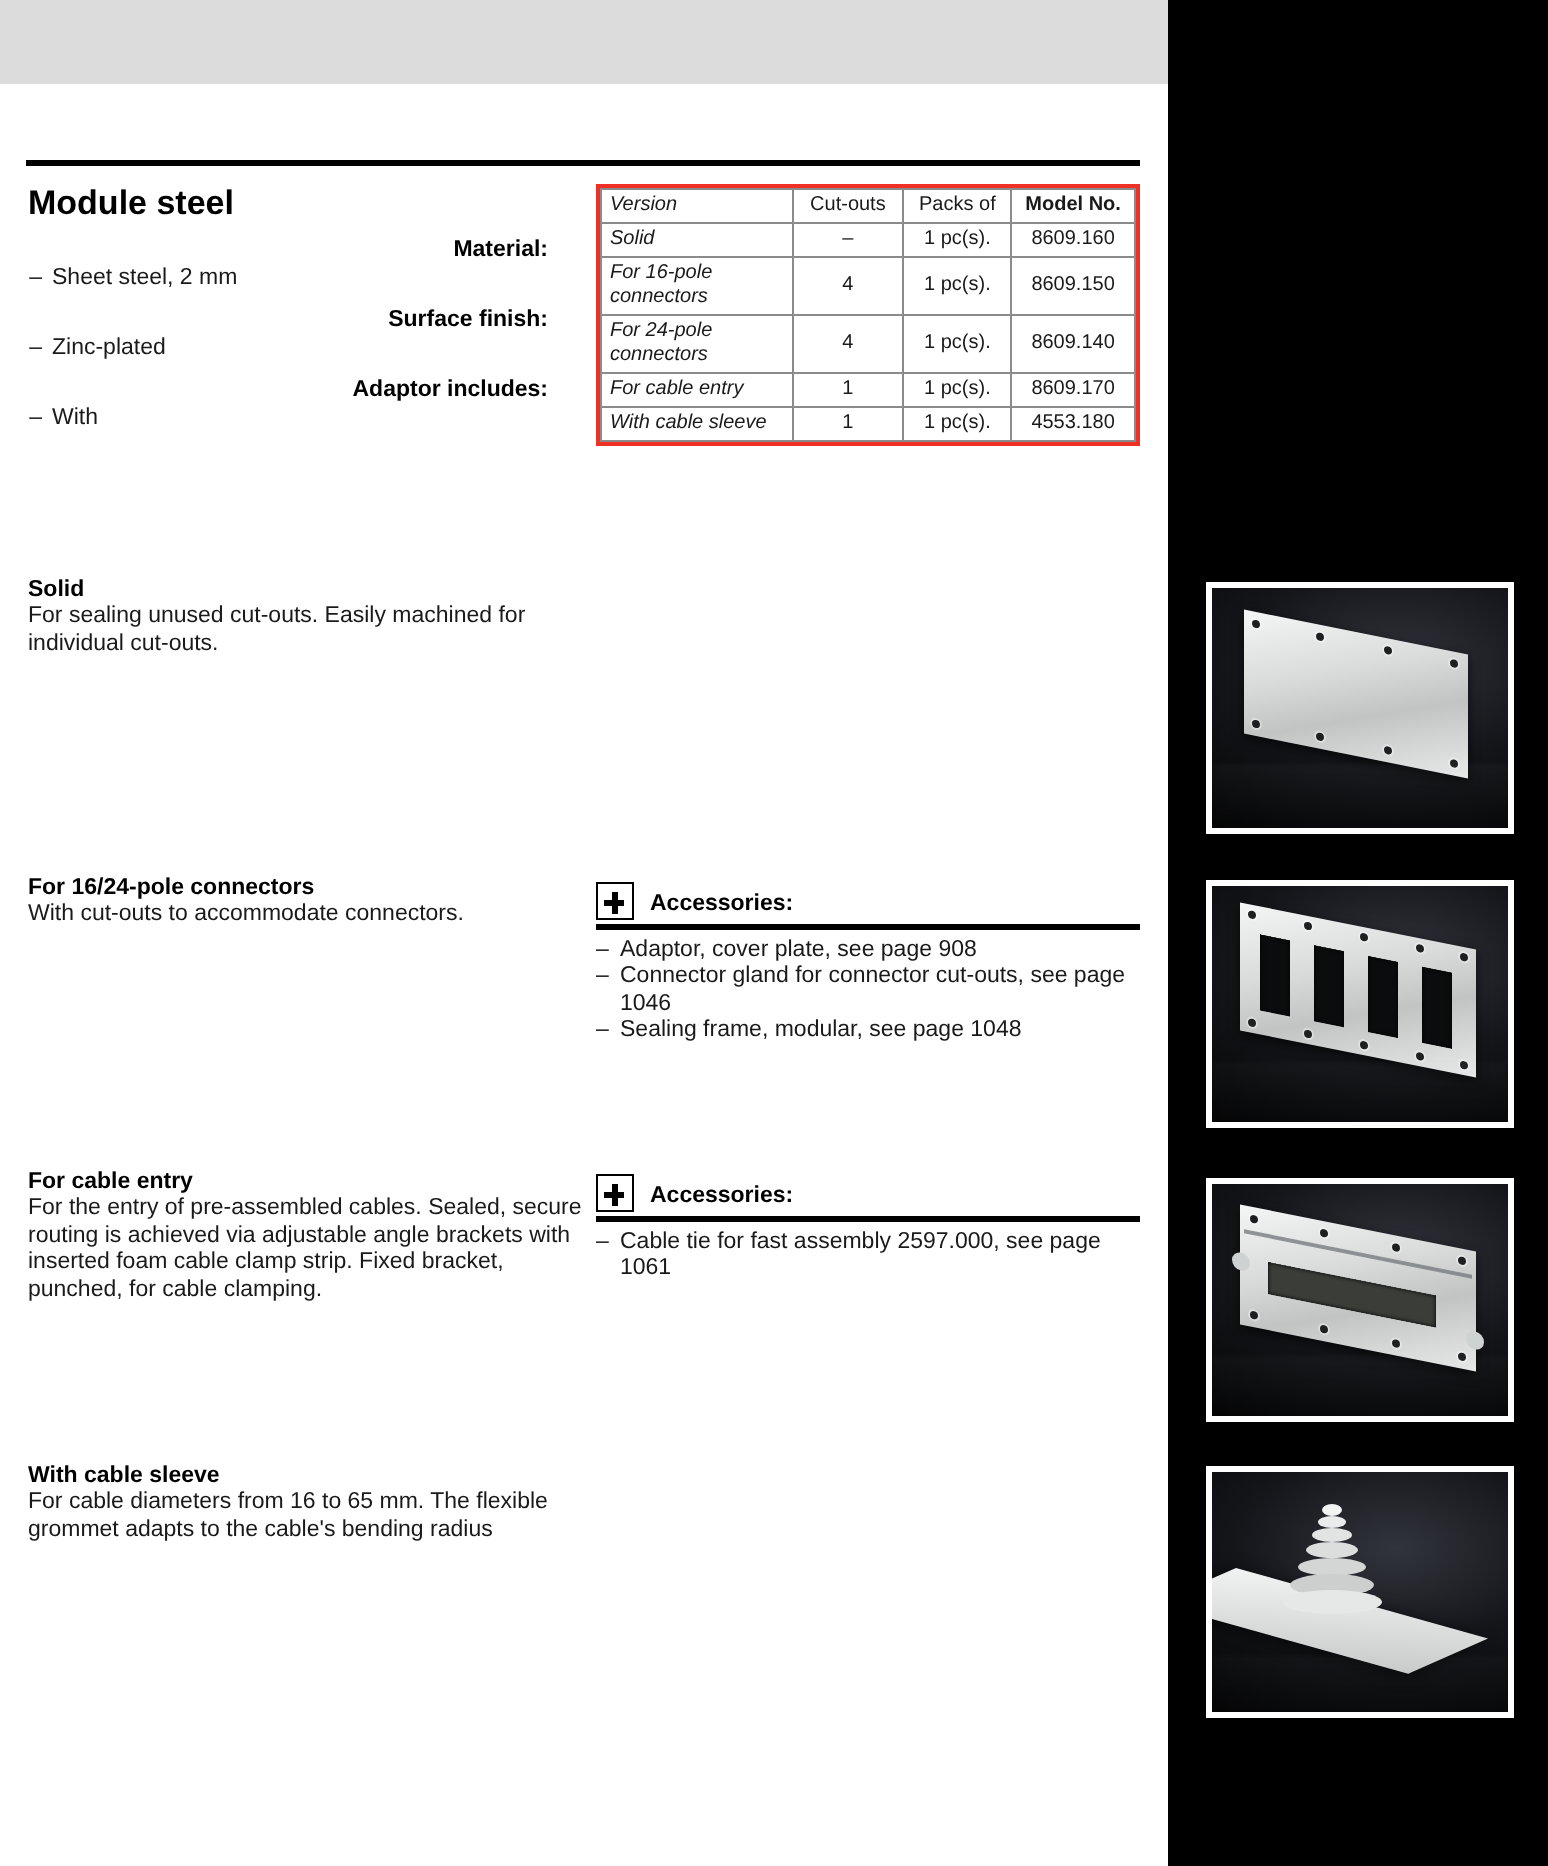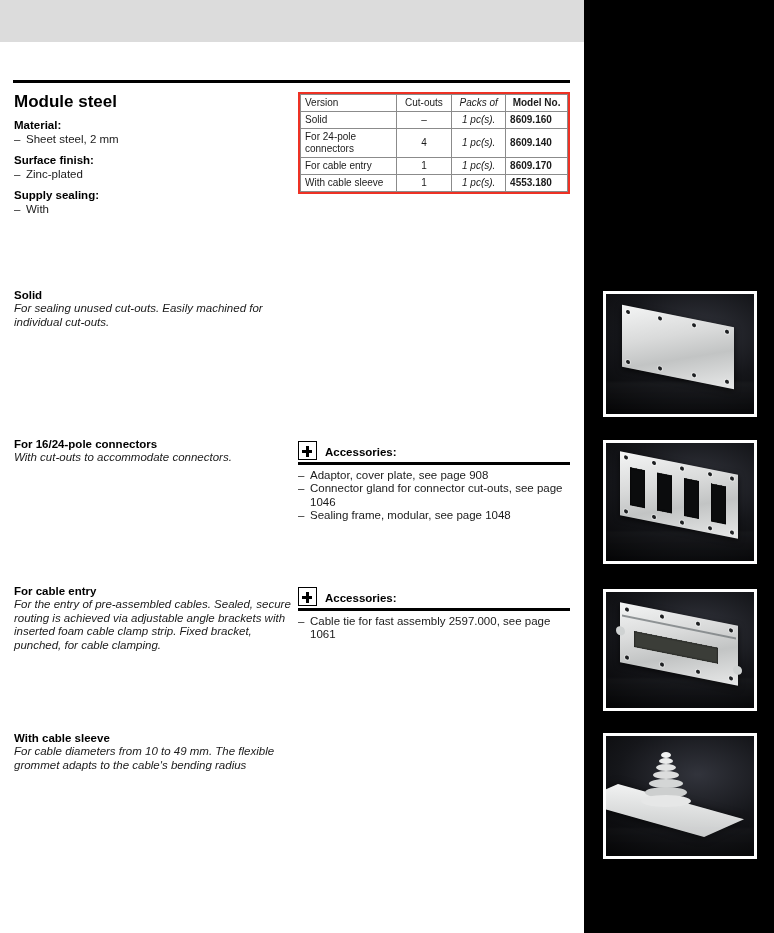--- a/index.html
+++ b/index.html
@@ -64,21 +64,21 @@
     background: linear-gradient(180deg, rgba(200,205,210,.20), rgba(0,0,0,0));
     filter: blur(1px);
   }
 
   
   .content { position: absolute; left: 0; top: 0; width: 584px; height: 933px; }
   h2.section-title {
     position: absolute; left: 14px; top: 92px;
     font-size: 17px; font-weight: bold; line-height: 20px;
   }
-  .specs { position: absolute; left: 14px; top: 118px; width: 260px; }
+  .specs { position: absolute; left: 14px; top: 118px; width: 260px; text-align: right; }
   .spec-group { margin-bottom: 7px; }
   .spec-label { font-size: 11.5px; font-weight: bold; line-height: 14px; }
   .spec-item {
     font-size: 11.5px; line-height: 14px; color:#1a1a1a;
     display: flex; gap: 5px;
   }
   .dash { width: 7px; flex: none; }
 
   
   .spec-table {
@@ -89,32 +89,32 @@
   }
   table { border-collapse: collapse; width: 100%; }
   th, td {
     border: 1px solid #8b8b8b;
     font-size: 10px; line-height: 12px;
     padding: 2px 4px; color: #1a1a1a; font-weight: normal;
     vertical-align: middle;
   }
   th { text-align: left; }
   thead th { font-size: 10px; }
-  th.c-version, td.c-version { width: 96px; text-align: left; }
+  th.c-version, td.c-version { width: 96px; text-align: left; font-style: italic; }
   th.c-cut, td.c-cut { width: 56px; text-align: center; }
-  th.c-packs, td.c-packs { width: 54px; text-align: center; font-style: italic; }
-  th.c-model, td.c-model { width: 62px; text-align: left; font-weight: bold; }
+  th.c-packs, td.c-packs { width: 54px; text-align: center; }
+  th.c-model, td.c-model { width: 62px; text-align: center; font-weight: normal; }
   thead th.c-cut, thead th.c-packs { }
   thead th.c-model { text-align: center; font-weight: bold; }
   td.two-line { line-height: 12px; }
 
   
   .block { position: absolute; left: 14px; width: 278px; }
   .block h3 { font-size: 11.5px; font-weight: bold; line-height: 14px; }
-  .block p { font-size: 11.5px; line-height: 13.5px; color:#1a1a1a;font-style:italic; }
+  .block p { font-size: 11.5px; line-height: 13.5px; color:#1a1a1a; }
 
   
   .acc { position: absolute; left: 298px; width: 272px; }
   .acc-head { display: flex; align-items: flex-end; gap: 8px; height: 22px; }
   .plus-box {
     width: 19px; height: 19px; border: 1.5px solid #000; background:#fff;
     position: relative; flex: none;
   }
   .plus-box::before, .plus-box::after {
     content:""; position:absolute; background:#000;
@@ -151,21 +151,21 @@
           </div>
       </div>
       <div class="spec-group">
         <div class="spec-label">Surface finish:</div>
         <div class="spec-item">
             <span class="dash">–</span>
             <span>Zinc-plated</span>
           </div>
       </div>
       <div class="spec-group">
-        <div class="spec-label">Supply sealing:</div>
+        <div class="spec-label">Adaptor includes:</div>
         <div class="spec-item">
             <span class="dash">–</span>
             <span>With</span>
           </div>
       </div>
     </div>
 
     <div class="spec-table">
       <table>
         <thead>
@@ -177,20 +177,26 @@
           </tr>
         </thead>
         <tbody>
           <tr>
             <td class="c-version">Solid</td>
             <td class="c-cut">–</td>
             <td class="c-packs">1 pc(s).</td>
             <td class="c-model">8609.160</td>
           </tr>
           <tr>
+            <td class="c-version two-line">For 16-pole connectors</td>
+            <td class="c-cut">4</td>
+            <td class="c-packs">1 pc(s).</td>
+            <td class="c-model">8609.150</td>
+          </tr>
+          <tr>
             <td class="c-version two-line">For 24-pole connectors</td>
             <td class="c-cut">4</td>
             <td class="c-packs">1 pc(s).</td>
             <td class="c-model">8609.140</td>
           </tr>
           <tr>
             <td class="c-version">For cable entry</td>
             <td class="c-cut">1</td>
             <td class="c-packs">1 pc(s).</td>
             <td class="c-model">8609.170</td>
@@ -215,21 +221,21 @@
       <p>With cut-outs to accommodate connectors.</p>
     </div>
 
     <div class="block" style="top:584px;">
       <h3>For cable entry</h3>
       <p>For the entry of pre-assembled cables. Sealed, secure routing is achieved via adjustable angle brackets with inserted foam cable clamp strip. Fixed bracket, punched, for cable clamping.</p>
     </div>
 
     <div class="block" style="top:731px;">
       <h3>With cable sleeve</h3>
-      <p>For cable diameters from 10 to 49 mm. The flexible grommet adapts to the cable's bending radius</p>
+      <p>For cable diameters from 16 to 65 mm. The flexible grommet adapts to the cable's bending radius</p>
     </div>
 
     <div class="acc" style="top:438px;">
       <div class="acc-head">
         <div class="plus-box"></div>
         <div class="acc-title">Accessories:</div>
       </div>
       <div class="acc-rule"></div>
       <div class="acc-list">
         <div class="acc-item">

